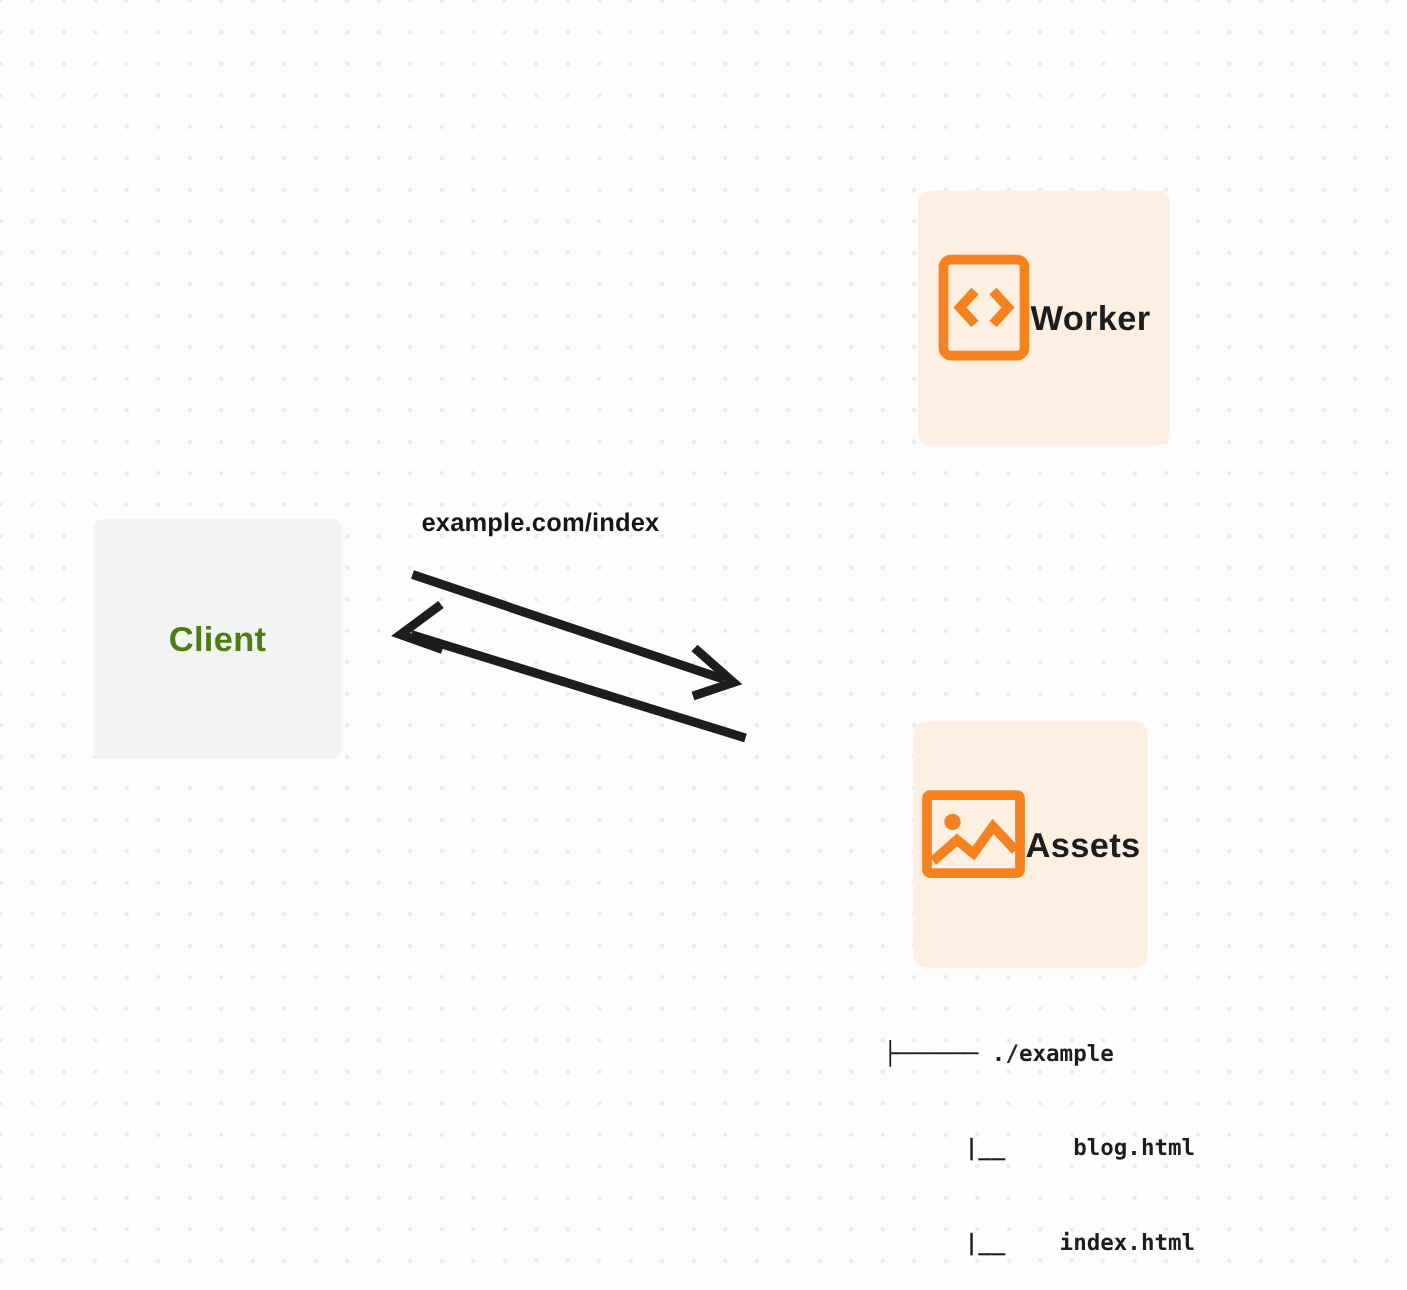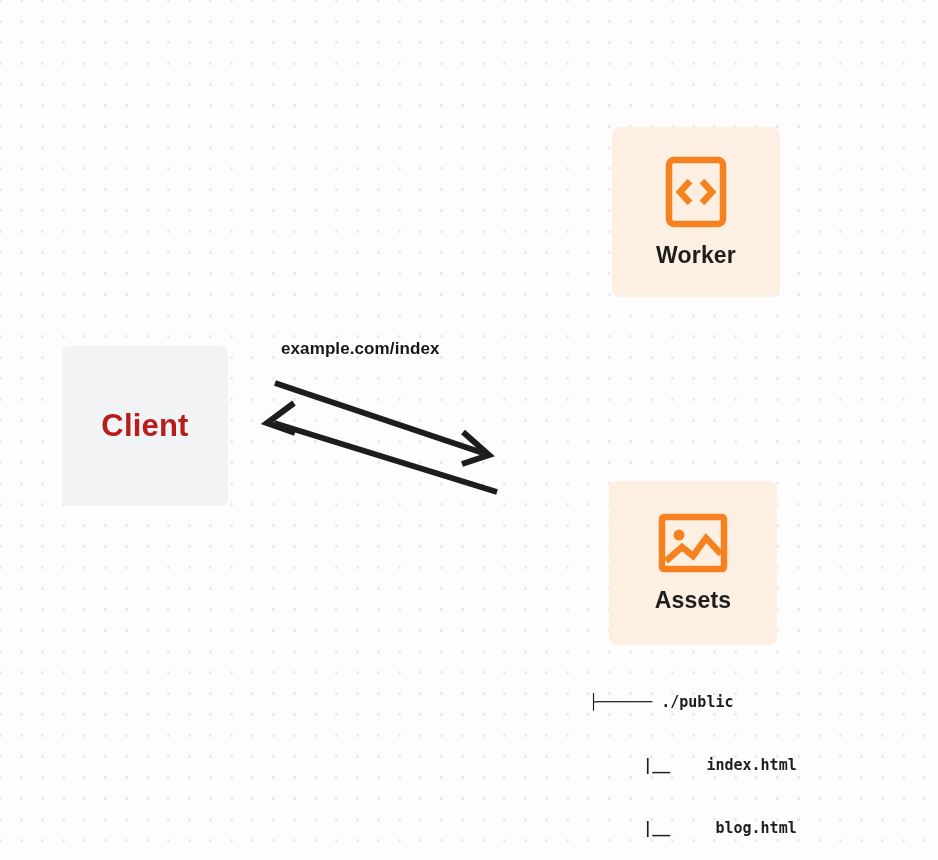--- a/index.html
+++ b/index.html
@@ -30,23 +30,23 @@
     top: 346px;
     width: 166px;
     height: 160px;
     background: #f2f3f5;
     border-radius: 7px;
     display: flex;
     align-items: center;
     justify-content: center;
   }
   .client-label {
-    font-size: 31px;
+    font-size: 23px;
     font-weight: bold;
-    color: #b91c1c;
+    color: #4d7c0f;
     letter-spacing: 0.2px;
   }
 
   
   .arrows {
     position: absolute;
     left: 250px;
     top: 360px;
   }
   .edge-label {
@@ -84,34 +84,33 @@
     white-space: nowrap;
     letter-spacing: 0.2px;
   }
 
   
   .card {
     position: absolute;
     background: #fdf0e3;
     border-radius: 8px;
     display: flex;
-    flex-direction: column;
     align-items: center;
     justify-content: center;
   }
   .card-worker {
     left: 612px;
     top: 127px;
     width: 168px;
     height: 170px;
   }
   .card-assets {
     left: 609px;
     top: 481px;
-    width: 168px;
+    width: 156px;
     height: 164px;
     text-align: center;
   }
   .card-icon {
     margin-bottom: 14px;
     line-height: 0;
   }
   .card-label {
     font-size: 23px;
     font-weight: bold;
@@ -175,19 +174,19 @@
       <svg width="70" height="60" viewBox="0 0 70 60">
         <rect x="4" y="4" width="62" height="52" rx="2" ry="2" fill="none" stroke="#f6821f" stroke-width="6.5"></rect>
         <circle cx="21" cy="22" r="5.5" fill="#f6821f"></circle>
         <polyline points="8,48 24,34 35,43 48,25 63,41" fill="none" stroke="#f6821f" stroke-width="6.5" stroke-linecap="butt" stroke-linejoin="miter"></polyline>
       </svg>
     </span>
     <span class="card-label">Assets</span>
   </div>
 
   <div class="file-tree">
-    <span class="tree-line">├────── ./public</span>
+    <span class="tree-line">├────── ./example</span>
+    <span class="tree-line">      |__     blog.html</span>
     <span class="tree-line">      |__    index.html</span>
-    <span class="tree-line">      |__     blog.html</span>
     
   </div>
 
 </div>
 
 </body></html>

